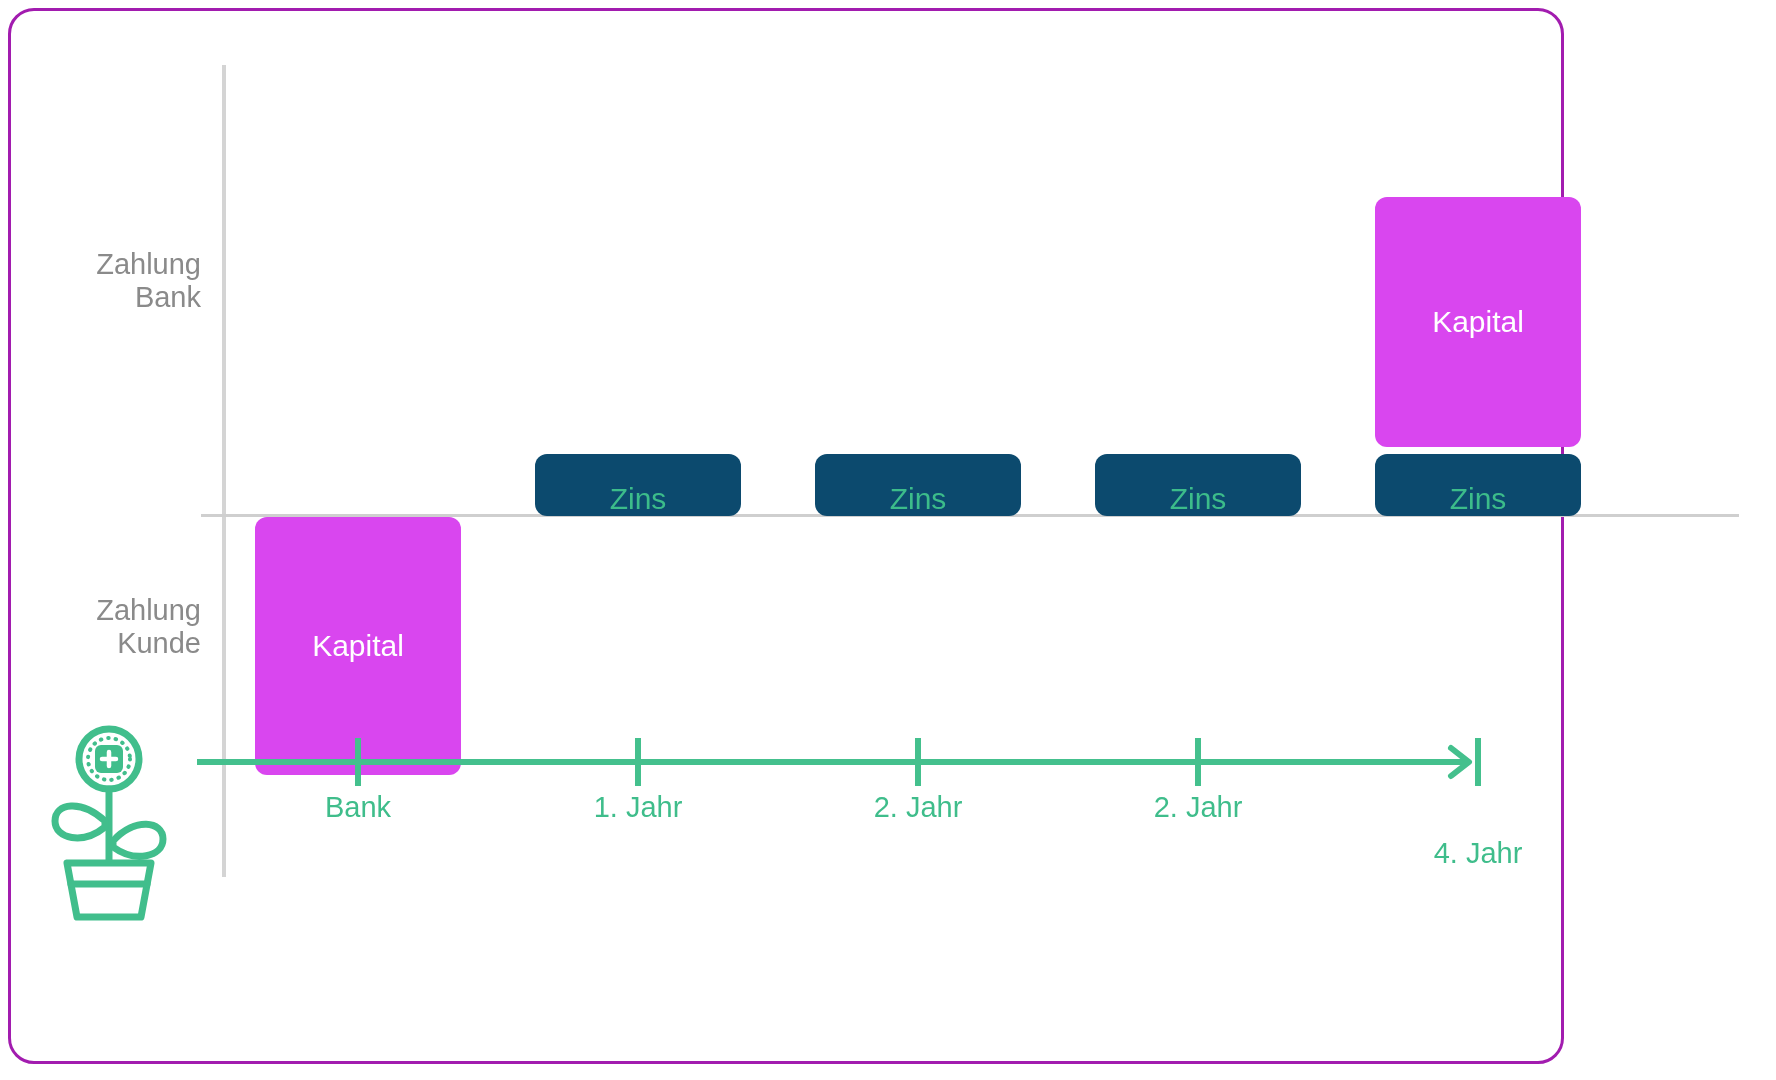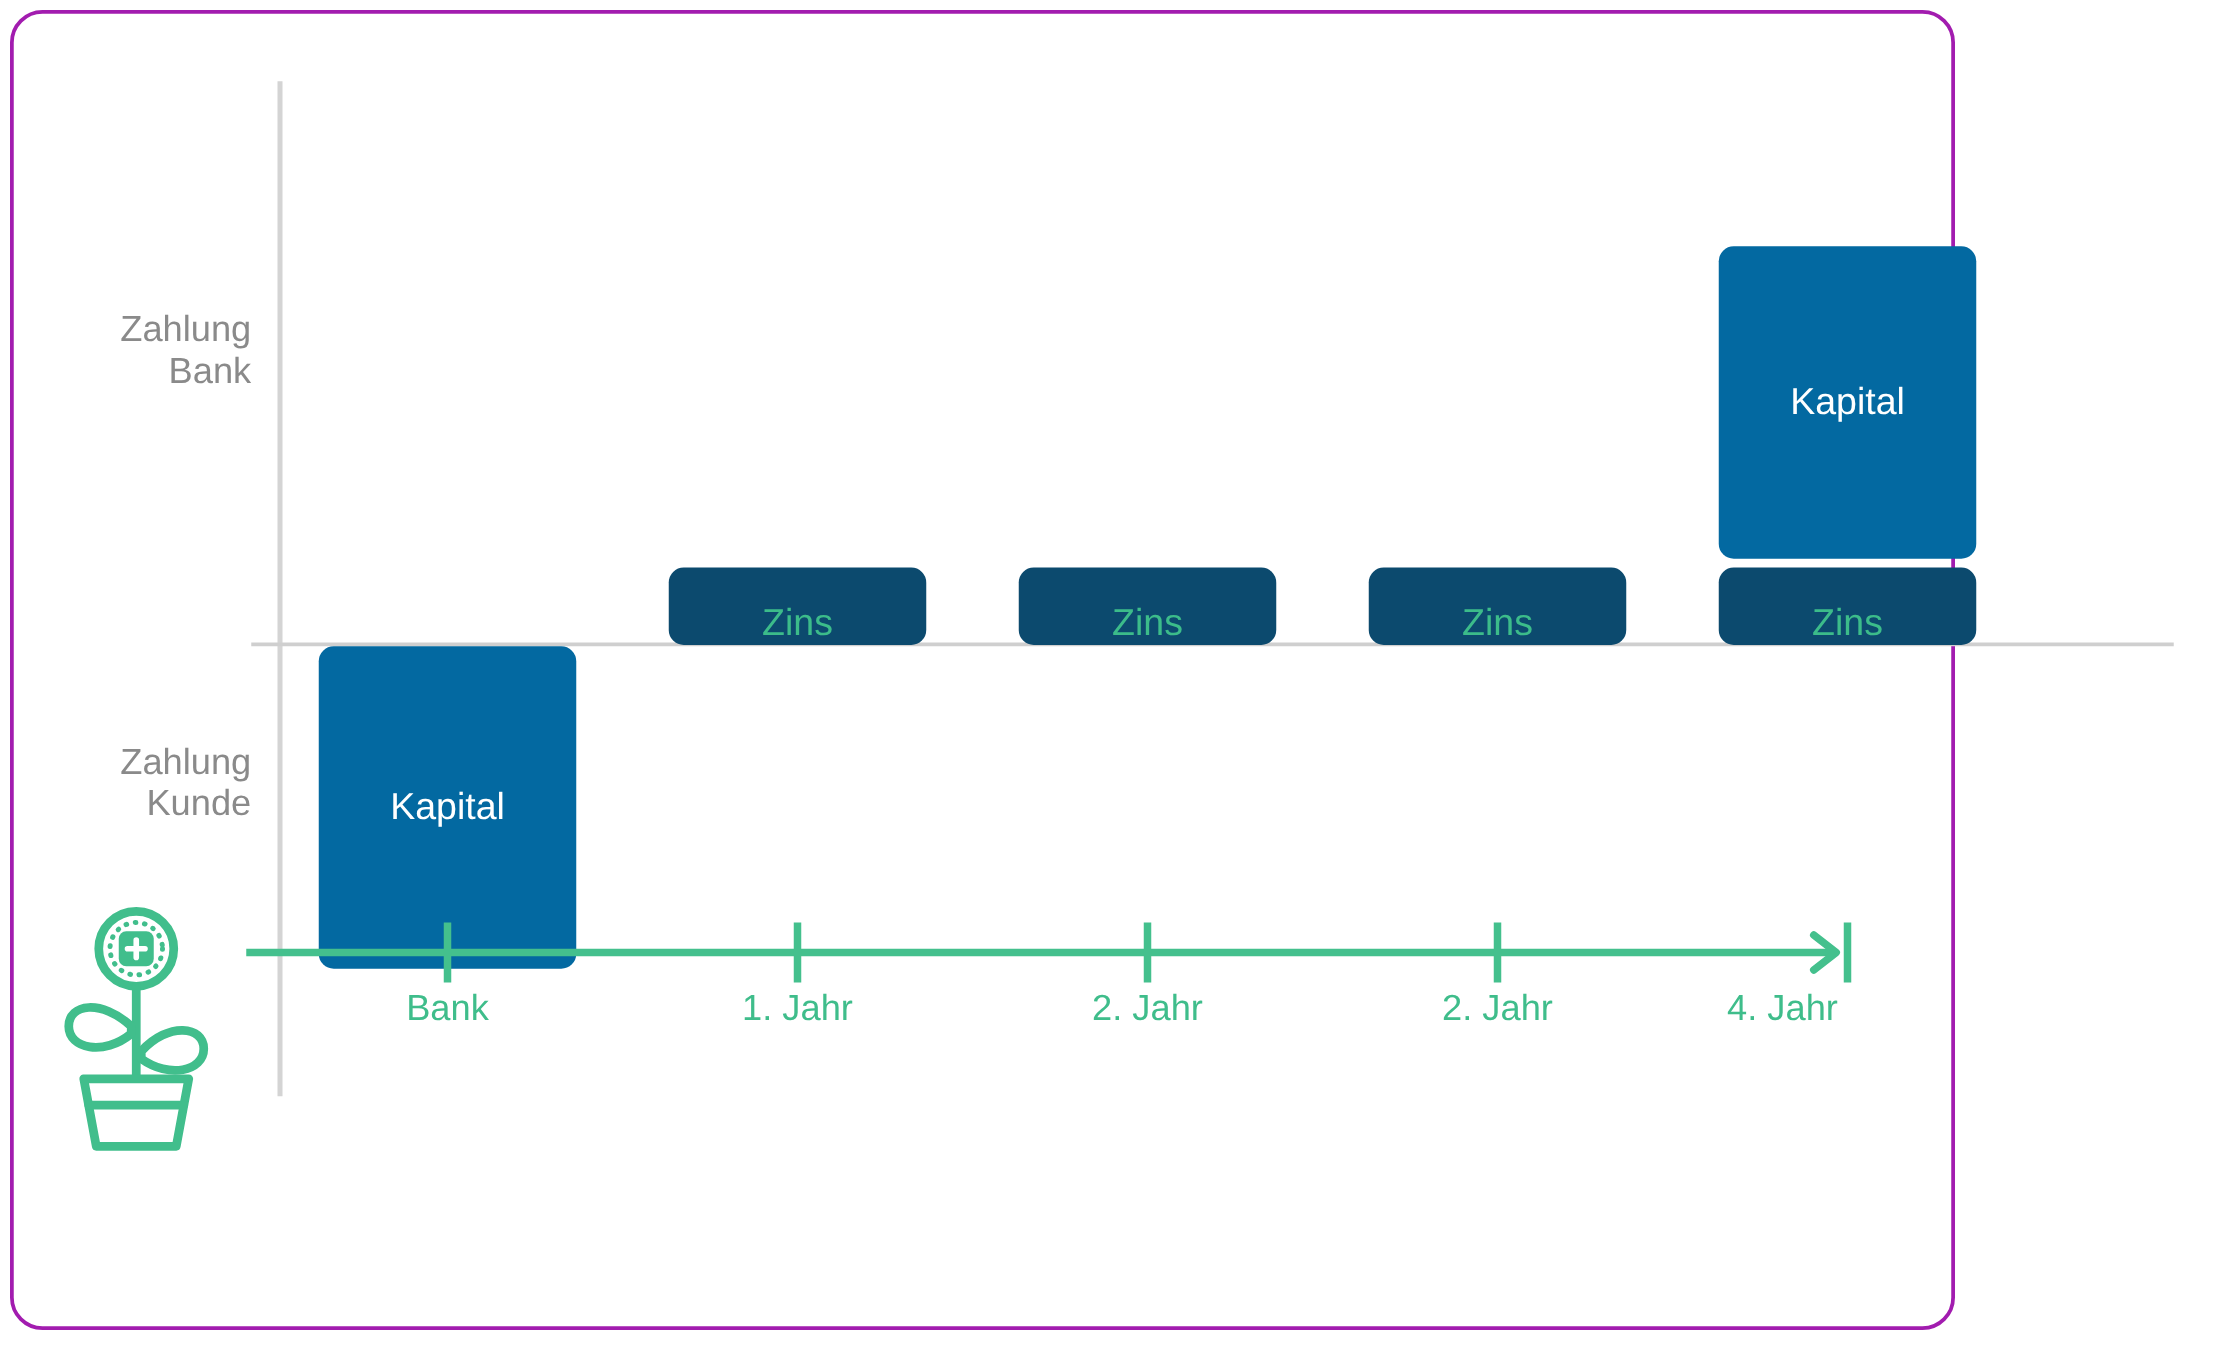--- a/index.html
+++ b/index.html
@@ -105,21 +105,21 @@
   .bar {
     position: absolute;
     display: flex;
     align-items: center;
     justify-content: center;
     border-radius: 12px;
     font-size: 30px;
     box-sizing: border-box;
   }
   .bar.capital {
-    background: #0369a1;
+    background: #d946ef;
     color: #ffffff;
   }
   .bar.interest {
     background: #0c4a6e;
     color: #3cbc8a;
     align-items: flex-end;
   }
 
   
   .plant-icon {
@@ -181,21 +181,21 @@
     <div class="tick" style="left:344px;"></div>
     <div class="tick" style="left:624px;"></div>
     <div class="tick" style="left:904px;"></div>
     <div class="tick" style="left:1184px;"></div>
     <div class="tick" style="left:1464px;"></div>
 
     <div class="tick-label" style="left:347px;">Bank</div>
     <div class="tick-label" style="left:627px;">1. Jahr</div>
     <div class="tick-label" style="left:907px;text-align:center;">2. Jahr</div>
     <div class="tick-label" style="left:1187px;">2. Jahr</div>
-    <div class="tick-label" style="left:1415px;">4. Jahr</div>
+    <div class="tick-label" style="left:1467px;margin-top:46px;">4. Jahr</div>
 
     <div class="plant-icon">
       <svg width="120" height="200" viewBox="0 0 120 200">
         <g fill="none" stroke="#41be8c" stroke-width="7" stroke-linecap="round" stroke-linejoin="round">
 
           <circle cx="60" cy="38" r="30"></circle>
 
           <path d="M60 68 L60 140"></path>
 
           <path d="M56 100 C 32 78, 6 82, 6 100 C 6 118, 34 124, 56 106 Z"></path>

